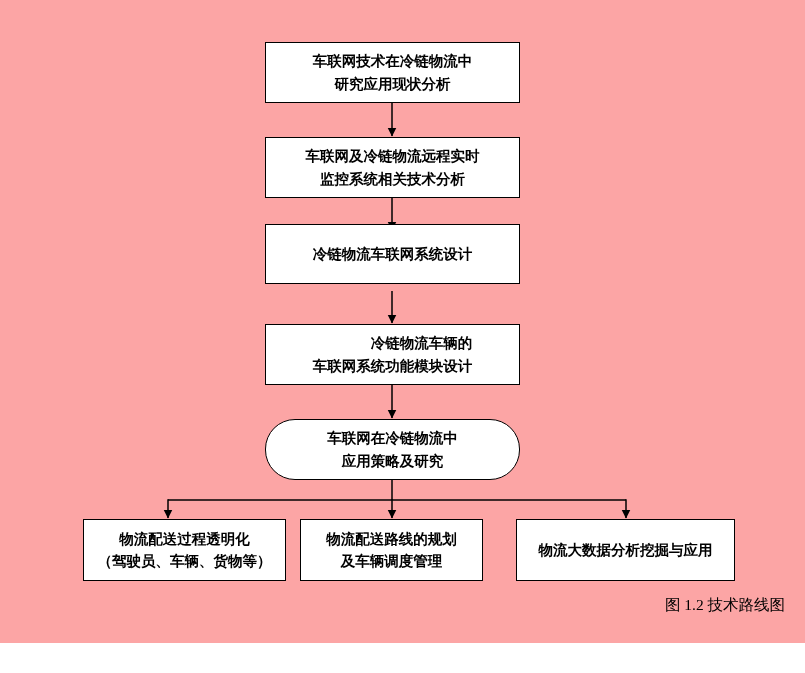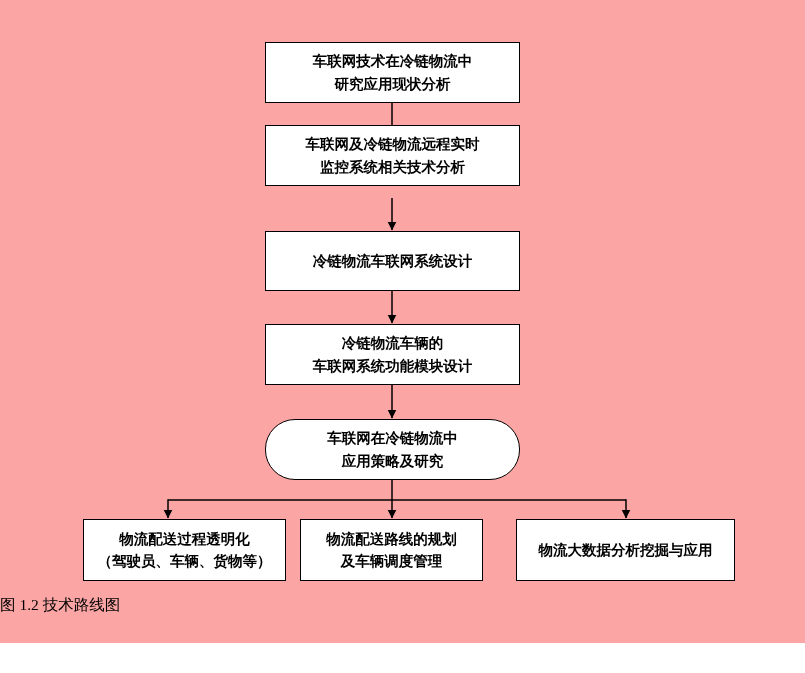--- a/index.html
+++ b/index.html
@@ -33,33 +33,33 @@
     justify-content: center;
     text-align: center;
     white-space: pre-line;
     font-size: 14.5px;
     font-weight: bold;
     line-height: 1.55;
     color: #000000;
     padding: 2px 6px;
   }
   .b1 { left: 265px; top: 42px;  width: 255px; height: 61px; }
-  .b2 { left: 265px; top: 125px; width: 255px; height: 61px; }
-  .b3 { left: 265px; top: 231px; width: 255px; height: 60px; text-align: right; }
-  .b4 { left: 265px; top: 324px; width: 255px; height: 61px; }
+  .b2 { left: 265px; top: 137px; width: 255px; height: 61px; }
+  .b3 { left: 265px; top: 224px; width: 255px; height: 60px; text-align: right; }
+  .b4 { left: 265px; top: 324px; width: 255px; height: 61px; text-align: right; }
   .b5 { left: 265px; top: 419px; width: 255px; height: 61px; border-radius: 30px; }
   .b6 { left: 67px;  top: 519px; width: 203px; height: 62px; margin-left: 16px; }
   .b7 { left: 300px; top: 519px; width: 183px; height: 62px; }
   .b8 { left: 516px; top: 519px; width: 219px; height: 62px; }
   .caption {
     position: absolute;
     left: 0;
     top: 595px;
     width: 785px;
-    text-align: left;
+    text-align: right;
     font-family: "Liberation Serif", "DejaVu Serif", serif;
     font-size: 15.5px;
     color: #000000;
   }
 </style>
 </head>
 <body>
 
 <div class="canvas">
 

